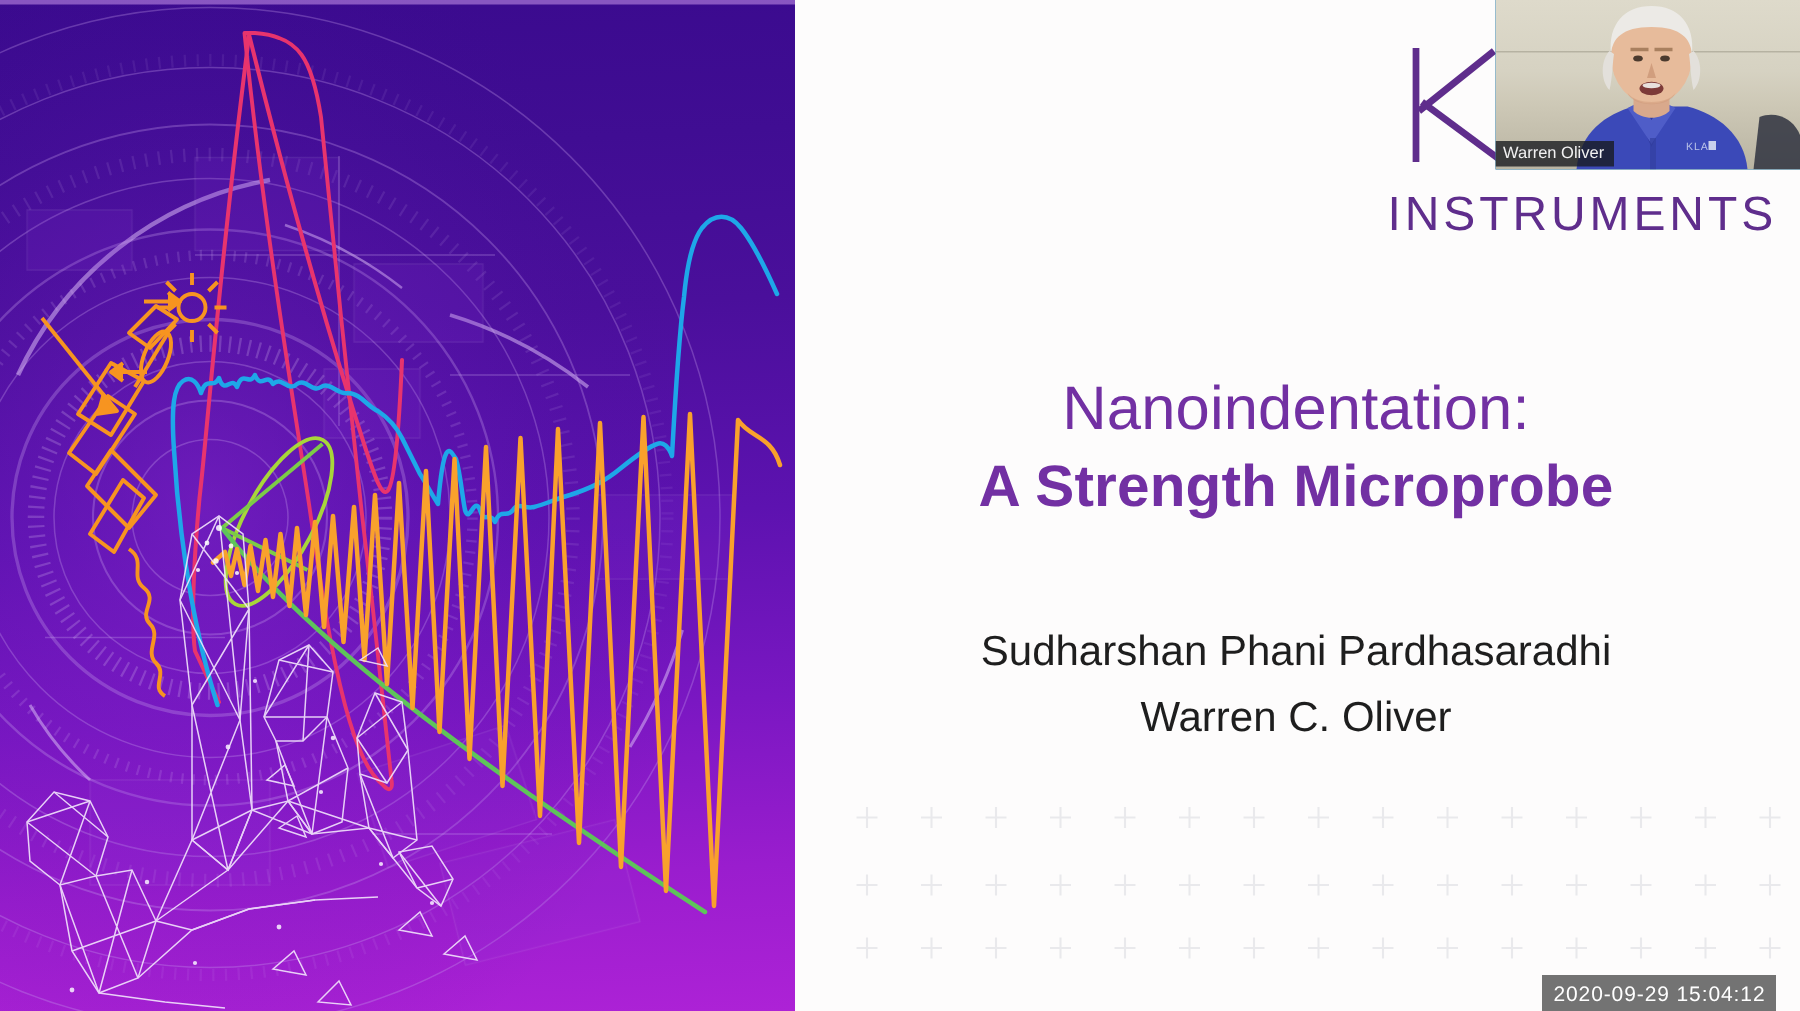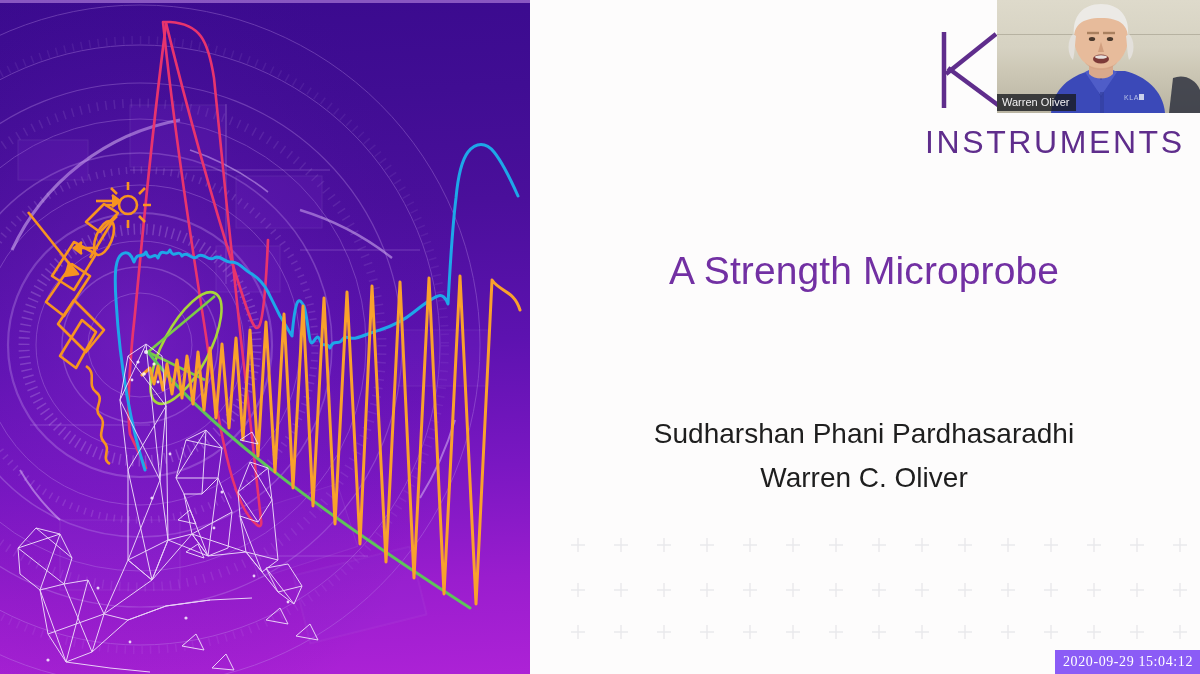--- a/index.html
+++ b/index.html
@@ -62,21 +62,21 @@
     font-size: 41px;
     line-height: 54px;
     color: #7230a3;
     font-weight: 400;
     letter-spacing: 0.1px;
   }
   .title-line2 {
     font-size: 39px;
     line-height: 52px;
     color: #7230a3;
-    font-weight: 400;
+    font-weight: 700;
     letter-spacing: 0.1px;
   }
 
   #authors {
     position: absolute;
     left: 560px; top: 412px;
     width: 608px;
     text-align: center;
   }
   .author {
@@ -140,24 +140,24 @@
     font-size: 11px;
     line-height: 14px;
     padding: 1px 7px 2px 5px;
     font-family: "Liberation Sans", sans-serif;
     white-space: nowrap;
   }
 
   
   #timestamp {
     position: absolute;
-    right: 0px; bottom: 0px;
-    background: #8b5cf6;
+    right: 16px; bottom: 0px;
+    background: #737373;
     color: #ffffff;
-    font-family: Liberation Serif, serif;
+    font-family: Liberation Sans, sans-serif;
     font-size: 14px;
     line-height: 20px;
     letter-spacing: 0.6px;
     padding: 2px 7px 2px 8px;
     white-space: nowrap;
   }
 </style>
 </head>
 <body>
 
@@ -439,20 +439,21 @@
           <circle cx="132" cy="380" r="1.4"></circle>
             <circle cx="158" cy="382" r="1.4"></circle>
         </g>
       </g>
     </svg>
 
     <div id="artwork-toprule"></div>
   </div>
 
   <div id="title-block">
+    <div class="title-line1">Nanoindentation:</div>
     <div class="title-line2">A Strength Microprobe</div>
   </div>
 
   <div id="authors">
     <div class="author">Sudharshan Phani Pardhasaradhi</div>
     <div class="author">Warren C. Oliver</div>
   </div>
 
 
   <div id="logo">

